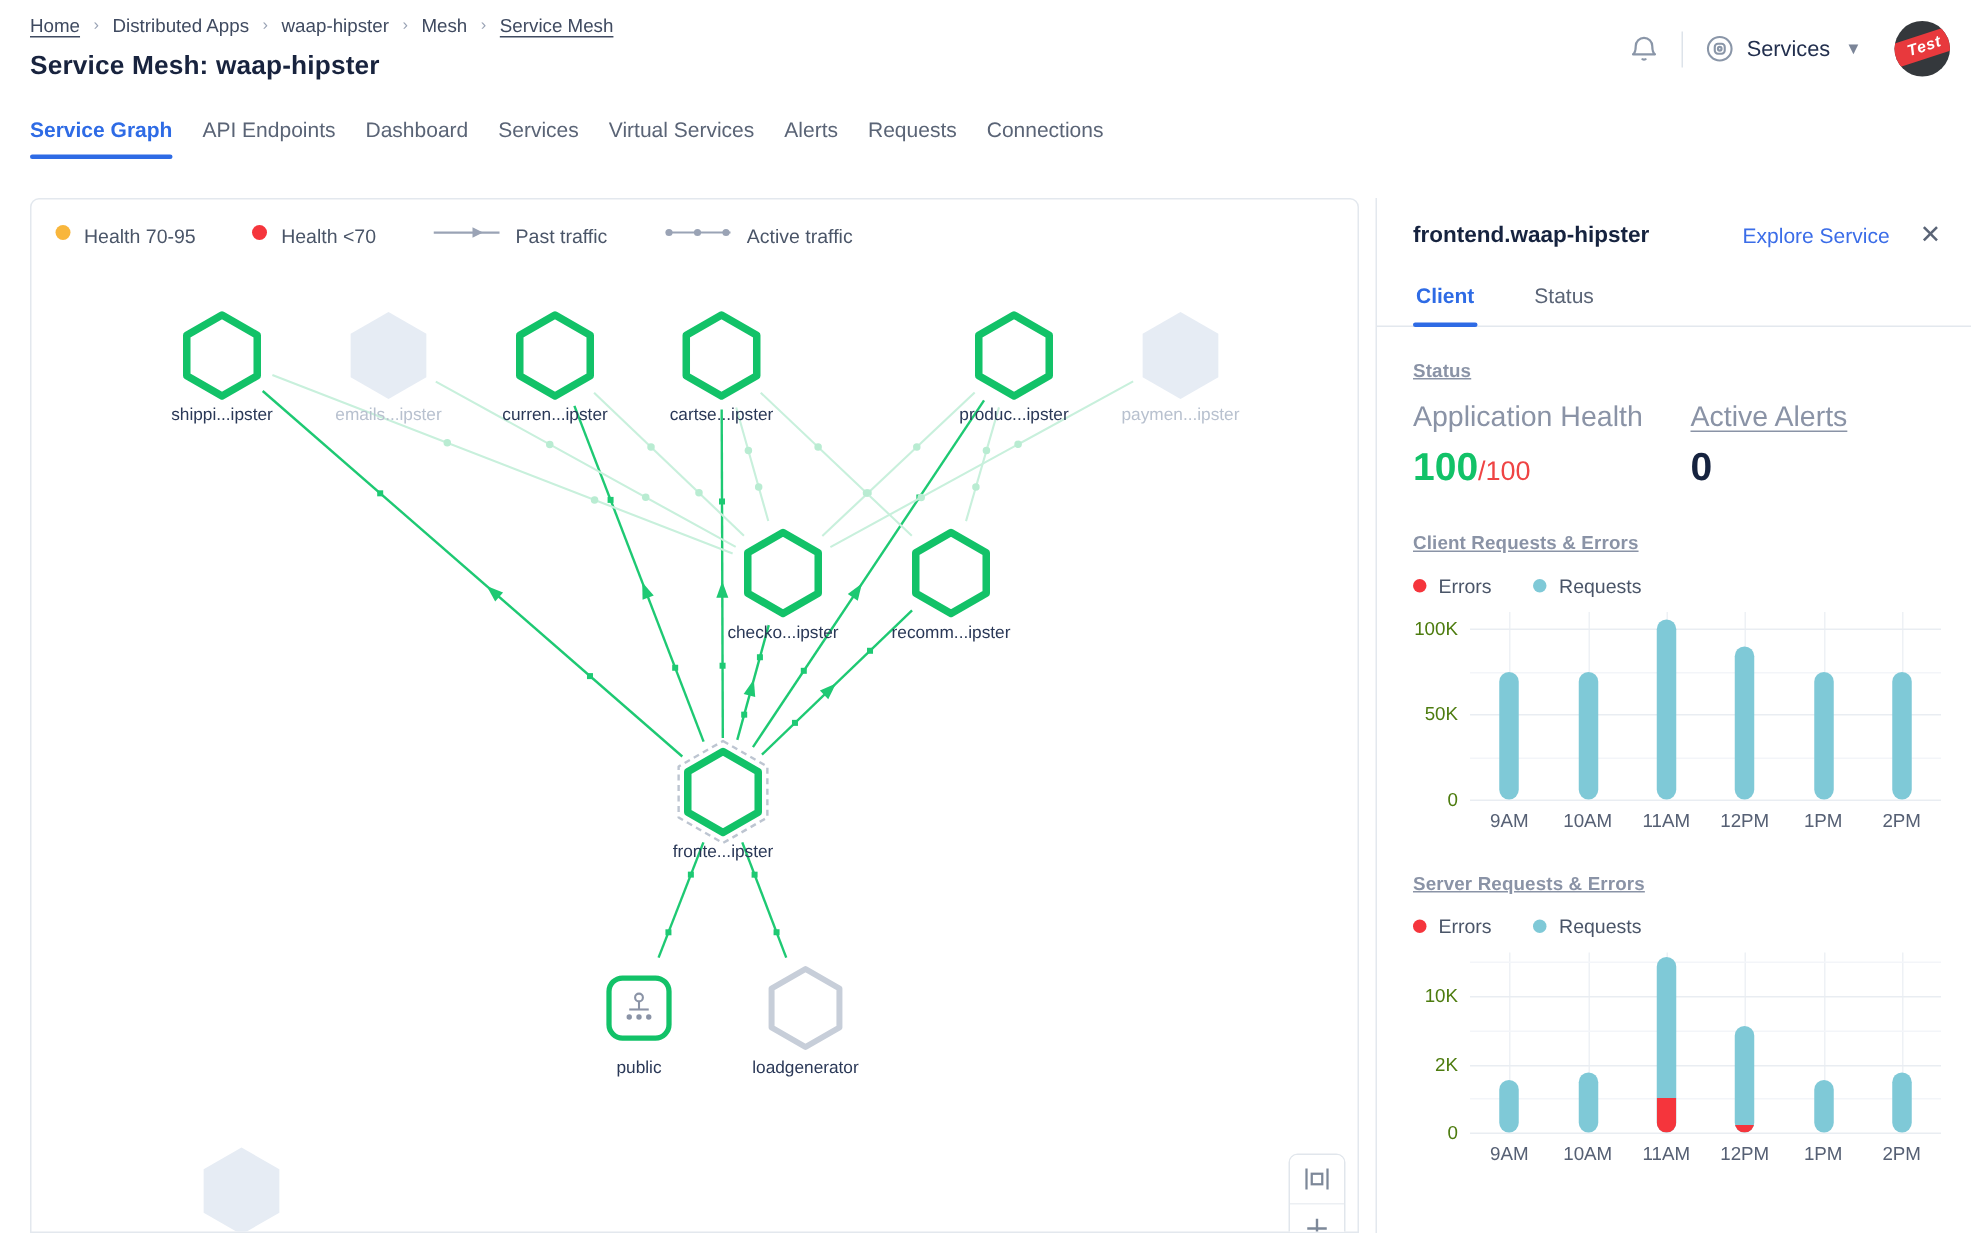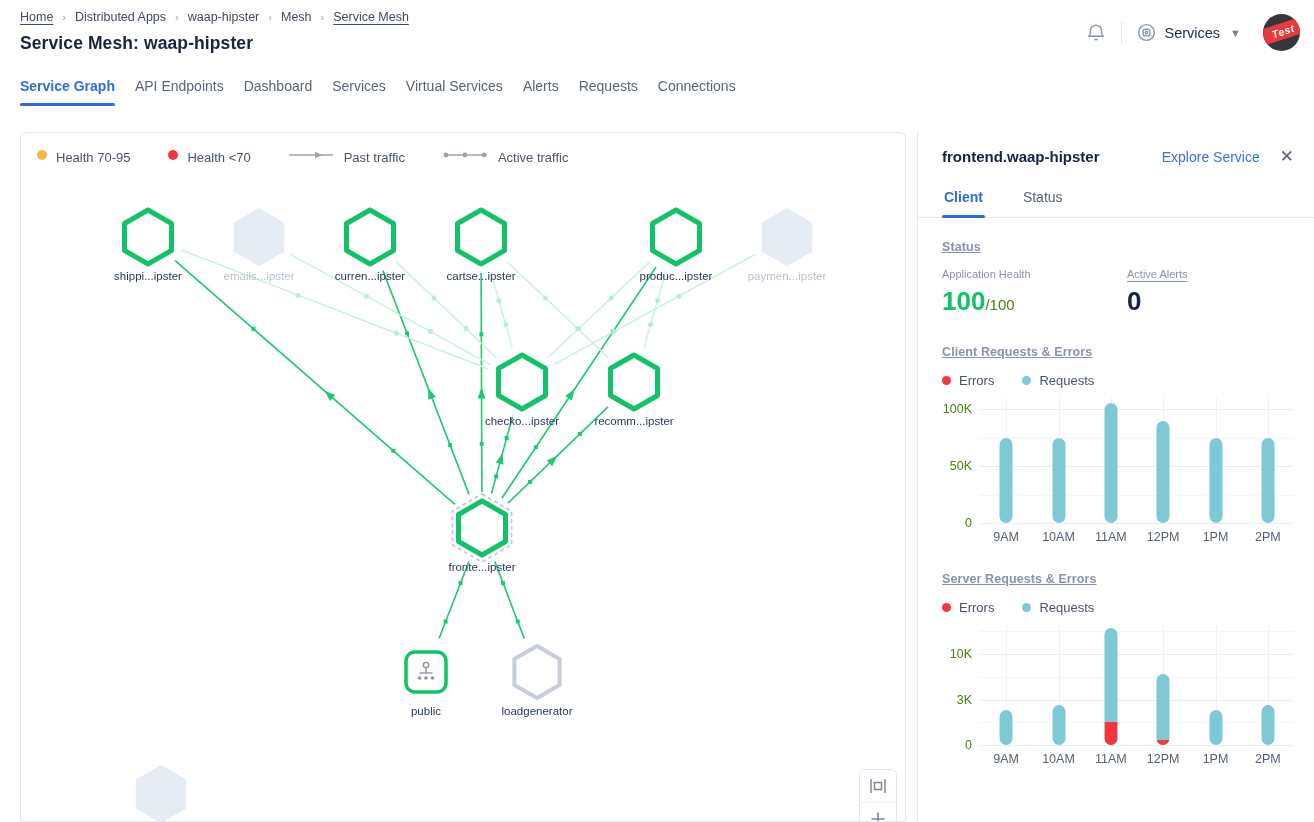--- a/index.html
+++ b/index.html
@@ -54,24 +54,24 @@
   .close-x { color:#5a6476; font-size:17px; cursor:pointer; line-height:1; }
   .sp-tabs { display:flex; gap:36px; margin:20px -20px 0 -24px; padding:0 20px 0 24px;
     border-bottom:1px solid #e3e8ee; }
   .sp-tab { font-size:14px; color:#5a6476; padding:4px 2px 12px; cursor:pointer; position:relative; }
   .sp-tab.active { color:#2e6be5; font-weight:700; }
   .sp-tab.active::after { content:""; position:absolute; left:0; right:0; bottom:-1px; height:3px;
     background:#2e6be5; border-radius:2px; }
   .section-heading { font-size:12.5px; font-weight:700; color:#8a93a6; letter-spacing:.1px;text-decoration:underline; }
   .status-section { margin-top:22px; }
   .status-grid { display:grid; grid-template-columns:185px 1fr; margin-top:14px; row-gap:6px; }
-  .stat-label { font-size:11px; color:#8a93a6; }
+  .stat-label { font-size:19px; color:#8a93a6; }
   .stat-label.link { text-decoration:underline; text-underline-offset:3px; cursor:pointer; }
   .stat-value { font-size:26px; font-weight:700; }
-  .stat-value .of { font-size:15px; font-weight:400; color:#4d7c0f; }
+  .stat-value .of { font-size:18px; font-weight:400; color:#ef4444; }
   .green { color:#12c268; }
   .navy { color:#16233f; }
 
   .chart-section { margin-top:28px; }
   .chart-legend { display:flex; align-items:center; gap:28px; margin-top:14px; }
   .cl-item { display:flex; align-items:center; gap:8px; font-size:13px; color:#4a5568; }
   .cl-dot { width:9px; height:9px; border-radius:50%; }
   .chart { display:flex; margin-top:10px; }
   .chart .yaxis { position:relative; width:38px; }
   .chart .ylab { position:absolute; right:8px; transform:translateY(-50%); font-size:12.5px; color:#4d7c0f; }
@@ -378,21 +378,21 @@
             <span>Errors</span>
           </div>
           <div class="cl-item">
             <span class="cl-dot" style="background:#7fc9d7"></span>
             <span>Requests</span>
           </div>
         </div>
       <div class="chart">
           <div class="yaxis" style="height: 120px;">
             <span class="ylab" style="top: 120px;">0</span>
-            <span class="ylab" style="top: 74.5455px;">3K</span>
+            <span class="ylab" style="top: 74.5455px;">2K</span>
             <span class="ylab" style="top: 29.0909px;">10K</span>
           </div>
           <div class="plot" style="height: 120px;">
             <div class="gridv" style="left: 8.33333%;"></div>
             <div class="gridv" style="left: 25%;"></div>
             <div class="gridv" style="left: 41.6667%;"></div>
             <div class="gridv" style="left: 58.3333%;"></div>
             <div class="gridv" style="left: 75%;"></div>
             <div class="gridv" style="left: 91.6667%;"></div>
             <div class="gridh" style="top: 120px;"></div>

